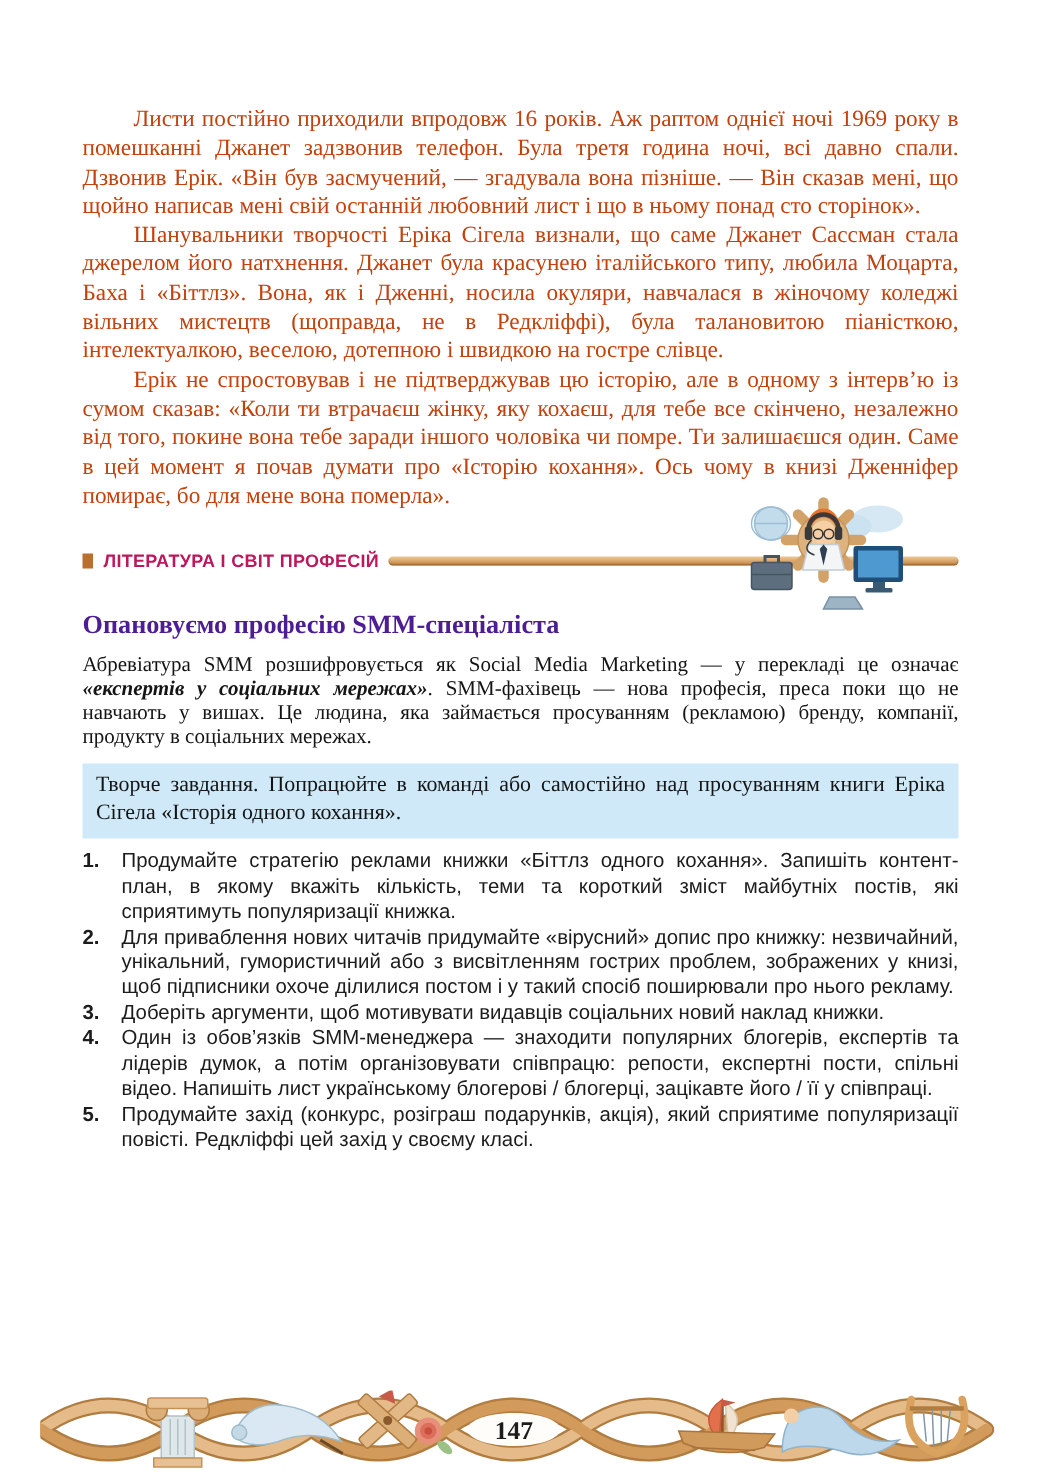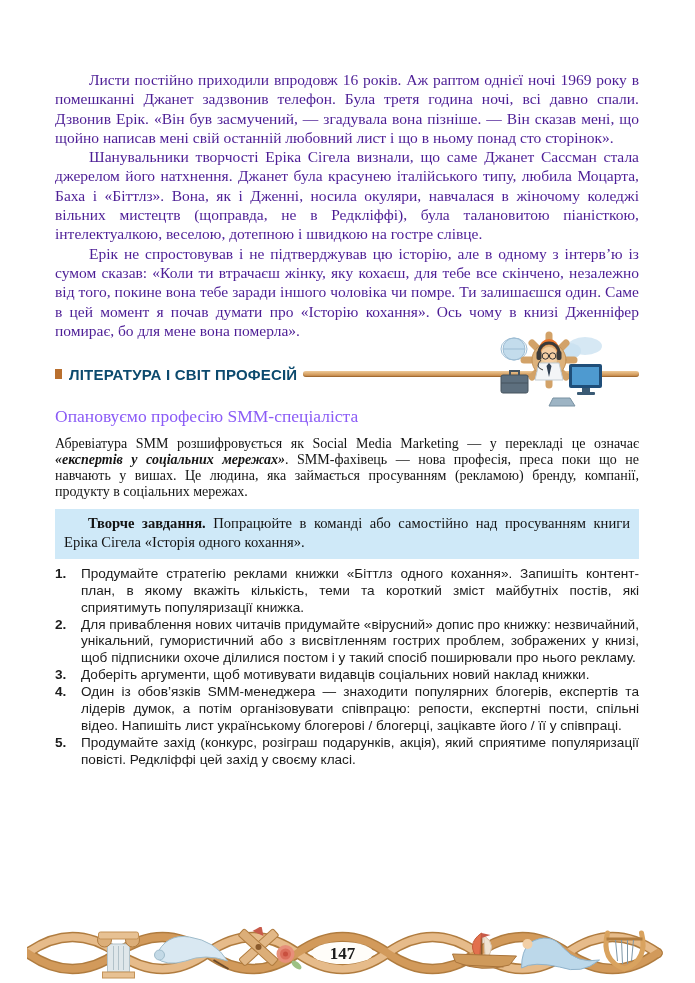--- a/index.html
+++ b/index.html
@@ -5,50 +5,50 @@
   * { margin:0; padding:0; box-sizing:border-box; }
   html,body { background:#ffffff; }
   .page {
     position:relative; width:695px; height:983px; background:#ffffff;
     font-family:"Liberation Serif", serif; overflow:hidden;
     margin:0 auto;
   }
   .content { position:absolute; left:55px; top:0; width:584px; }
   .body-par {
     font-size:15.5px; line-height:19.3px; text-align:justify;
-    text-indent:34px; color:#4c1d95;
+    text-indent:34px; color:#c2410c;
   }
   .rubric-row {
     display:flex; align-items:center; margin-top:14px; height:40px;
     position:relative;
   }
   .rubric-bullet { width:7px; height:10px; background:#b96f2e; margin-right:7px; flex:0 0 auto; }
   .rubric-label {
     font-family:"Liberation Sans", sans-serif; font-weight:bold;
-    font-size:15px; color:#0c4a6e; white-space:nowrap; letter-spacing:0.2px;
+    font-size:12px; color:#be185d; white-space:nowrap; letter-spacing:0.2px;
   }
   .rubric-rule {
     flex:1; height:6px; margin-left:6px; border-radius:3px;
     background:linear-gradient(180deg,#eec998 0%,#d7a264 55%,#c08347 100%);
     box-shadow:inset 0 -1px 1px rgba(128,78,24,.55);
   }
   .rubric-illustration { position:absolute; right:30px; top:-24px; width:112px; height:80px; }
   .section-title {
-    margin-top:12px; font-size:17.5px; font-weight:normal; color:#8b5cf6;
+    margin-top:12px; font-size:17.5px; font-weight:bold; color:#4c1d95;
   }
   .intro {
     margin-top:9px; font-size:14px; line-height:15.9px;
     text-align:justify; color:#141414;
   }
   .intro .emph { font-weight:bold; font-style:italic; }
   .task-box {
     margin-top:9px; background:#cfe9f8; padding:5px 9px 7px 9px;
     font-size:14.6px; line-height:19px; text-align:justify; color:#141414;
   }
-  .task-box .label { font-weight:bold;margin-left:24px; }
+  .task-box .label { font-weight:normal; }
   .tasks {
     margin-top:7px; font-family:"Liberation Sans", sans-serif;
     font-size:13.6px; line-height:16.9px; color:#1c1c1c;
   }
   .task-item { display:flex; }
   .task-num { flex:0 0 26px; font-weight:bold; }
   .task-text { flex:1; text-align:justify; }
   .footer-band { position:absolute; left:27px; bottom:4px; width:641px; height:52px; }
 </style>
 </head>

